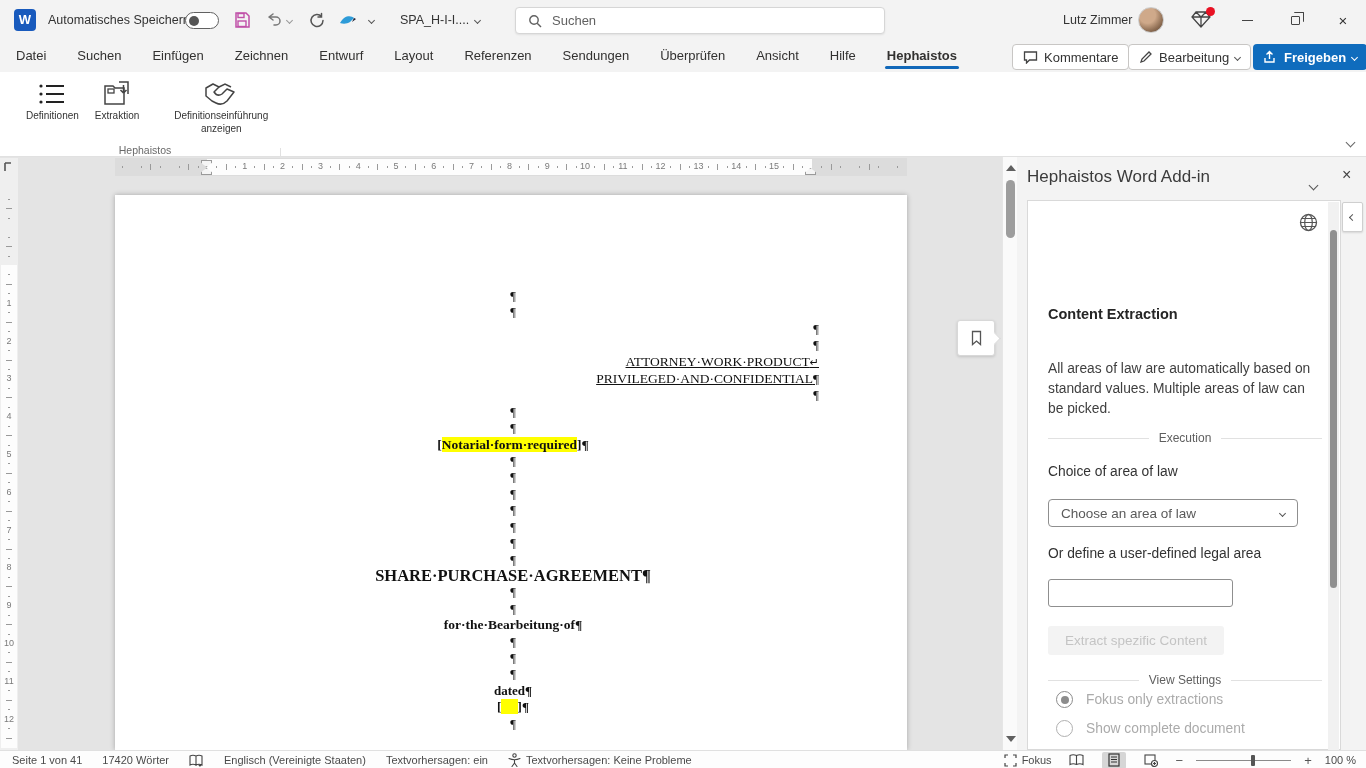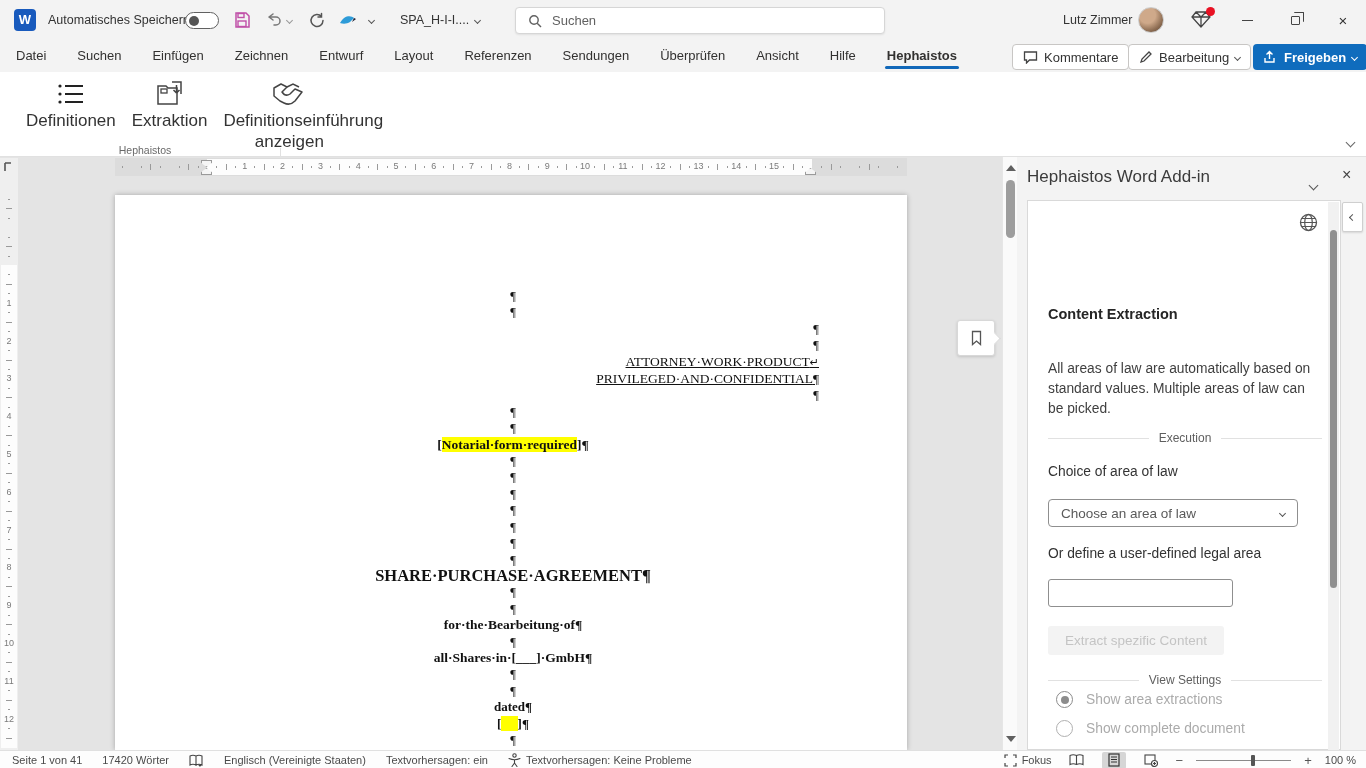--- a/index.html
+++ b/index.html
@@ -38,21 +38,21 @@
   .pill-btn { position:absolute; top:4px; height:26px; border:1px solid #c8c6c4; border-radius:4px; background:#fff; display:flex; align-items:center; justify-content:center; gap:6px; font-size:13px; color:#333; padding:0 10px; }
   .share-btn { position:absolute; top:4px; height:26px; border-radius:4px; background:#0f6cbd; display:flex; align-items:center; gap:6px; font-size:13px; color:#fff; font-weight:bold; padding:0 10px; }
   .share-btn .chev { border-color:#fff; }
 
   
   .ribbon { position:absolute; left:0; top:72px; width:1366px; height:85px; background:#fff; border-bottom:1px solid #e1e1e1; }
   .ribbon-group { position:absolute; left:10px; top:2px; height:80px; }
   .ribbon-buttons { display:flex; gap:4px; padding-left:10px; }
   .ribbon-btn { display:flex; flex-direction:column; align-items:center; padding:4px 6px 2px; border-radius:4px; }
   .ribbon-btn .ric { height:32px; display:flex; align-items:center; justify-content:center; }
-  .ribbon-btn .rlabel { font-size:17px; color:#333; text-align:center; line-height:1.25; max-width:132px; }
+  .ribbon-btn .rlabel { font-size:10px; color:#333; text-align:center; line-height:1.25; max-width:132px; }
   .group-label { position:absolute; left:0; top:70px; width:270px; text-align:center; font-size:10.5px; color:#696969; }
   .group-divider { position:absolute; left:280px; top:76px; width:1px; height:72px; background:#e1e1e1; }
   .ribbon-collapse { position:absolute; right:12px; bottom:6px; }
 
   
   .doc-area { position:absolute; left:0; top:157px; width:1017px; height:593px; background:#e4e4e4; }
   .hruler { position:absolute; left:115px; top:1px; width:792px; height:18px; background:#dcdcdc; }
   .hruler .band { position:absolute; left:92px; top:1px; width:605px; height:16px; background:#fdfdfd; }
   .tickn { position:absolute; font-size:9px; color:#7a7a7a; transform:translateX(-50%); top:3px; }
   .tick-half { position:absolute; width:1px; height:6px; background:#9a9a9a; top:6px; }
@@ -436,21 +436,20 @@
           <div class="dline c"><span>¶</span></div>
           <div class="dline c"><span>¶</span></div>
           <div class="dline c"><span>¶</span></div>
           <div class="dline c"><span>¶</span></div>
           <div class="dline c"><span>¶</span></div>
           <div class="dline c b" style="font-size: 16.5px;"><span>SHARE·PURCHASE·AGREEMENT</span><span>¶</span></div>
           <div class="dline c"><span>¶</span></div>
           <div class="dline c"><span>¶</span></div>
           <div class="dline c b" style="font-size: 13.5px;"><span>for·the·Bearbeitung·of</span><span>¶</span></div>
           <div class="dline c"><span>¶</span></div>
-          <div class="dline c b" style="font-size: 13.5px;"><span>all·Shares·in·[___]·GmbH</span><span>¶</span></div>
           <div class="dline c"><span>¶</span></div>
           <div class="dline c"><span>¶</span></div>
           <div class="dline c b" style="font-size: 13px;"><span>dated</span><span>¶</span></div>
           <div class="dline c b" style="font-size: 13px;"><span>[</span><span class="hl">&nbsp;&nbsp;&nbsp;&nbsp;&nbsp;</span><span>]</span><span>¶</span></div>
           <div class="dline c"><span>¶</span></div>
         </div>
     </div>
     <div class="bookmark-flyout">
       <svg width="15" height="16" viewBox="0 0 15 16">
           <path d="M3.5 1.5 h8 v13 l-4-3.5 -4 3.5 z" fill="none" stroke="#555" stroke-width="1.3"></path>
@@ -499,21 +498,21 @@
 
       <div class="pc divider div-view">
         <div class="line"></div>
           <span class="dlabel">View Settings</span>
           <div class="line"></div>
       </div>
 
       <div id="radios">
           <div class="radio-row" style="top: 490px;">
             <span class="radio-circle sel"></span>
-            <span class="radio-label">Show area extractions</span>
+            <span class="radio-label">Fokus only extractions</span>
           </div>
           <div class="radio-row" style="top: 519px; justify-content: flex-end;">
             <span class="radio-circle"></span>
             <span class="radio-label">Show complete document</span>
           </div>
         </div>
 
       <div class="pane-scroll">
           <div class="thumb"></div>
         </div>

